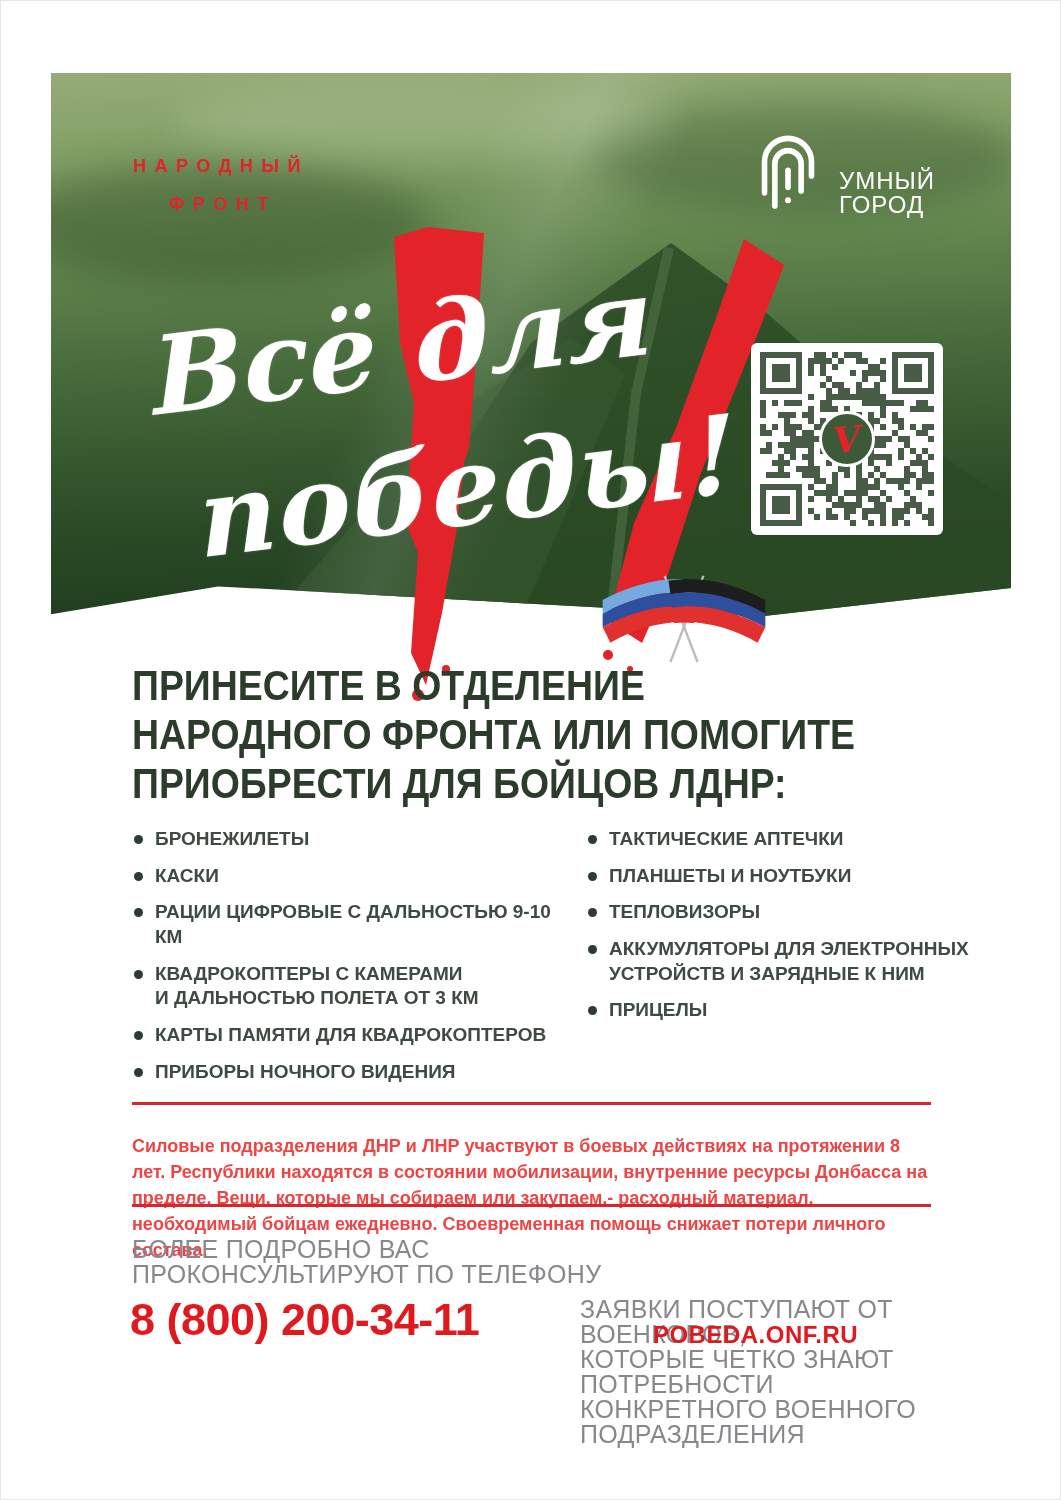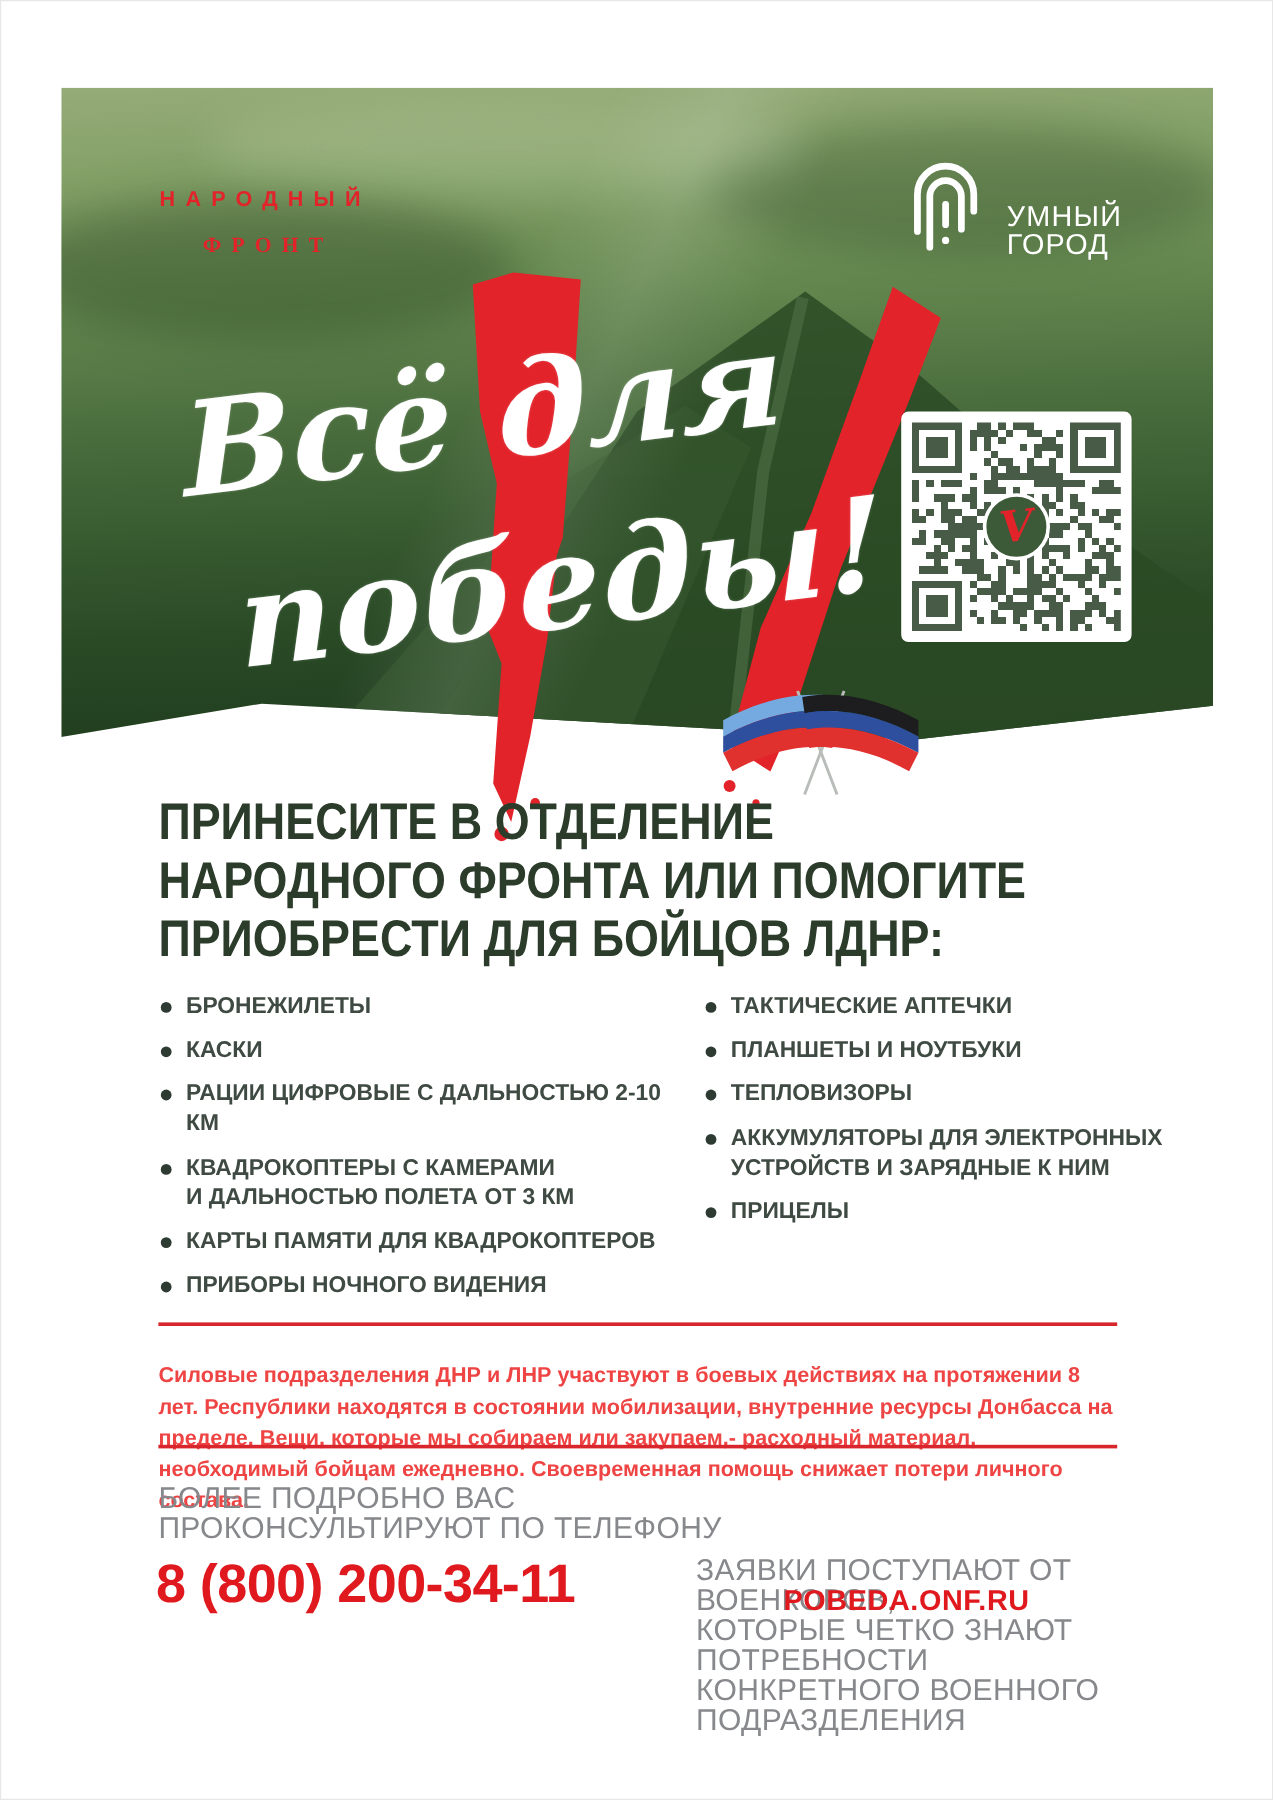--- a/index.html
+++ b/index.html
@@ -17,21 +17,21 @@
   .c2{left:540px;top:30px;width:430px;height:110px;background:rgba(20,48,18,.25);}
   .c3{left:120px;top:10px;width:500px;height:80px;background:rgba(235,245,220,.16);}
   .mountain{position:absolute;left:0;top:0;width:100%;height:100%;}
 
   
   .victory-v{position:absolute;left:355px;top:222px;width:430px;height:480px;z-index:2;}
 
   
   .nf-logo{position:absolute;left:132px;top:146px;z-index:3;color:#e2232a;
            font-weight:700;font-size:18px;letter-spacing:8.5px;line-height:38px;white-space:nowrap;}
-  .nf-logo .l2{margin-left:36px;font-family:Liberation Serif, serif;}
+  .nf-logo .l2{margin-left:36px;}
   .sc-logo{position:absolute;left:756px;top:130px;z-index:3;display:flex;align-items:flex-start;}
   .sc-icon{width:62px;height:88px;}
   .sc-text{margin:38px 12px 0 20px;color:#fff;font-size:24px;line-height:24px;font-weight:500;letter-spacing:1px;white-space:nowrap;}
 
   
   .slogan{position:absolute;z-index:3;color:#fff;font-family:"DejaVu Serif",serif;
           font-style:italic;font-weight:700;transform:rotate(-7deg) skewX(-4deg);white-space:nowrap;
           text-shadow:0 0 2px rgba(255,255,255,.3);}
   .slogan.s1{left:150px;top:282px;font-size:108px;}
   .slogan.s2{left:196px;top:422px;font-size:108px;letter-spacing:2px;}
@@ -529,21 +529,21 @@
 
   <div class="heading">
     <div>ПРИНЕСИТЕ В ОТДЕЛЕНИЕ</div>
     <div>НАРОДНОГО ФРОНТА ИЛИ ПОМОГИТЕ</div>
     <div>ПРИОБРЕСТИ ДЛЯ БОЙЦОВ ЛДНР:</div>
   </div>
 
   <ul class="list left">
     <li>БРОНЕЖИЛЕТЫ</li>
     <li>КАСКИ</li>
-    <li>РАЦИИ ЦИФРОВЫЕ С ДАЛЬНОСТЬЮ 2-10 КМ</li>
+    <li>РАЦИИ ЦИФРОВЫЕ С ДАЛЬНОСТЬЮ 9-10 КМ</li>
     <li>КВАДРОКОПТЕРЫ С КАМЕРАМИ
 И ДАЛЬНОСТЬЮ ПОЛЕТА ОТ 3 КМ</li>
     <li>КАРТЫ ПАМЯТИ ДЛЯ КВАДРОКОПТЕРОВ</li>
     <li>ПРИБОРЫ НОЧНОГО ВИДЕНИЯ</li>
   </ul>
   <ul class="list right">
     <li>ТАКТИЧЕСКИЕ АПТЕЧКИ</li>
     <li>ПЛАНШЕТЫ И НОУТБУКИ</li>
     <li>ТЕПЛОВИЗОРЫ</li>
     <li>АККУМУЛЯТОРЫ ДЛЯ ЭЛЕКТРОННЫХ

